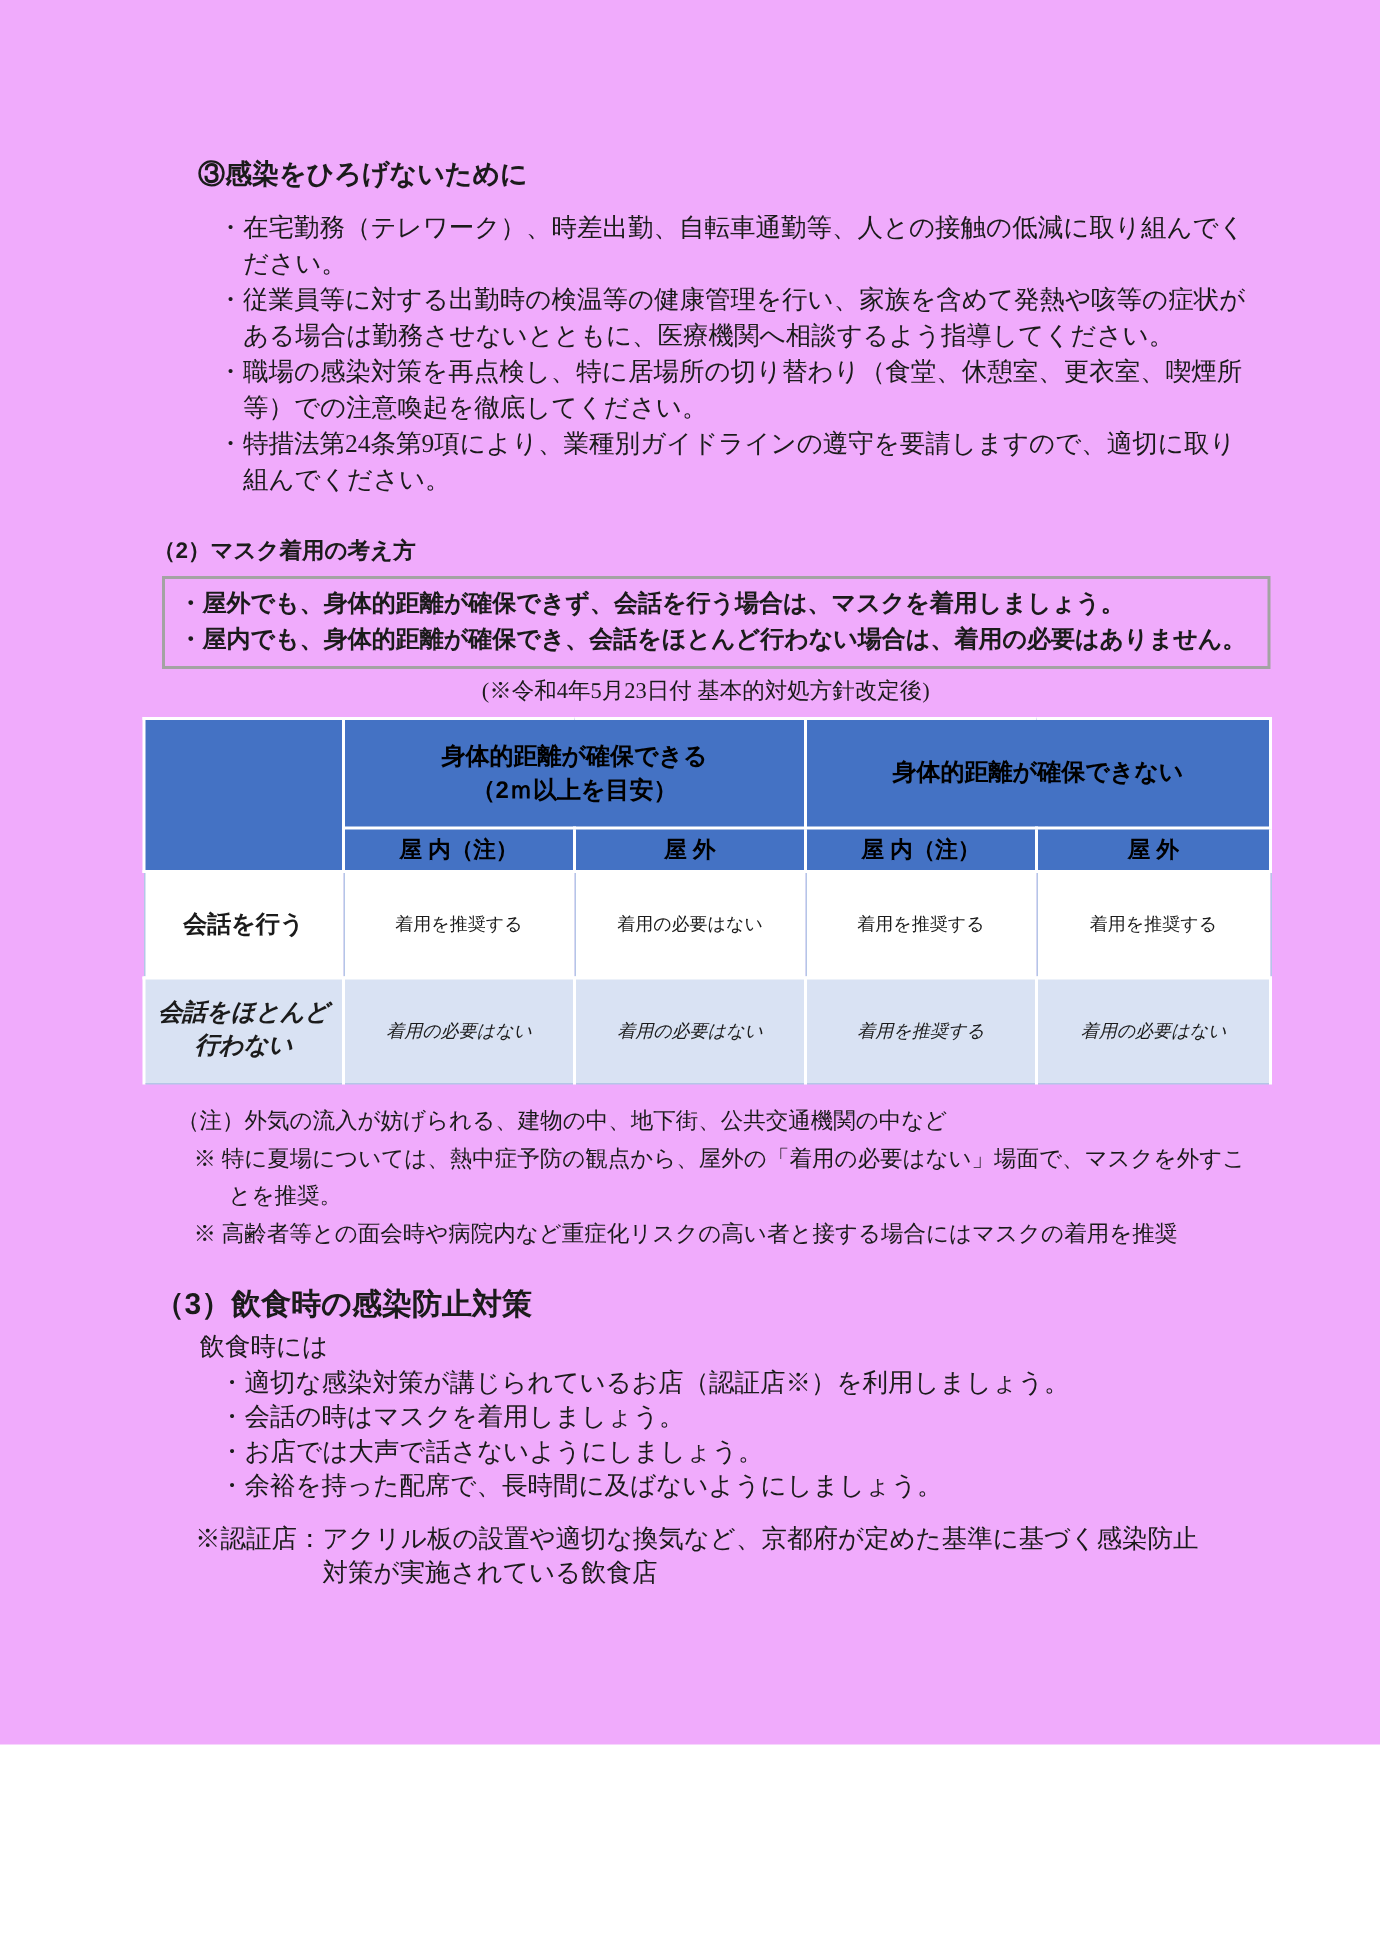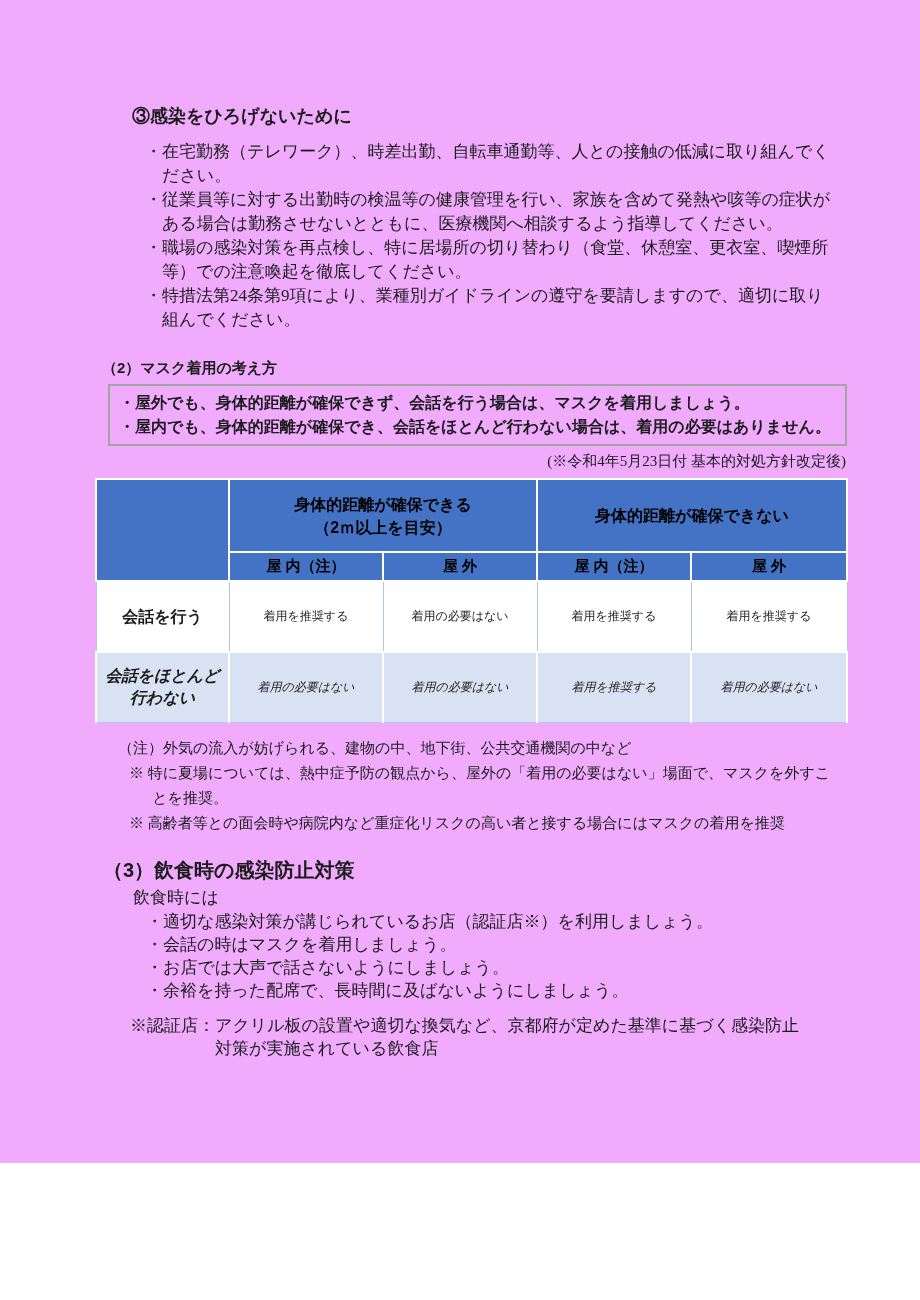--- a/index.html
+++ b/index.html
@@ -30,21 +30,21 @@
 
   
   .mask-heading{position:absolute;top:345px;left:102px;font-size:15px;line-height:22px;}
   .callout-box{
     position:absolute;top:384px;left:108px;width:739px;
     border:2px solid #a3a3a3;padding:5px 9px;
     font-size:16px;line-height:24px;font-weight:bold;white-space:nowrap;
   }
   .date-note{
     position:absolute;top:451px;left:95px;width:751px;
-    text-align:right;font-size:15px;line-height:20px;
+    text-align:center;font-size:15px;line-height:20px;
   }
 
   
   .mask-table{
     position:absolute;top:478px;left:95px;width:751px;
     border-collapse:collapse;table-layout:fixed;
   }
   .mask-table th,.mask-table td{text-align:center;vertical-align:middle;padding:2px;}
   .mask-table thead th{
     background:var(--blue);border:2px solid #fff;color:#000;font-weight:bold;

